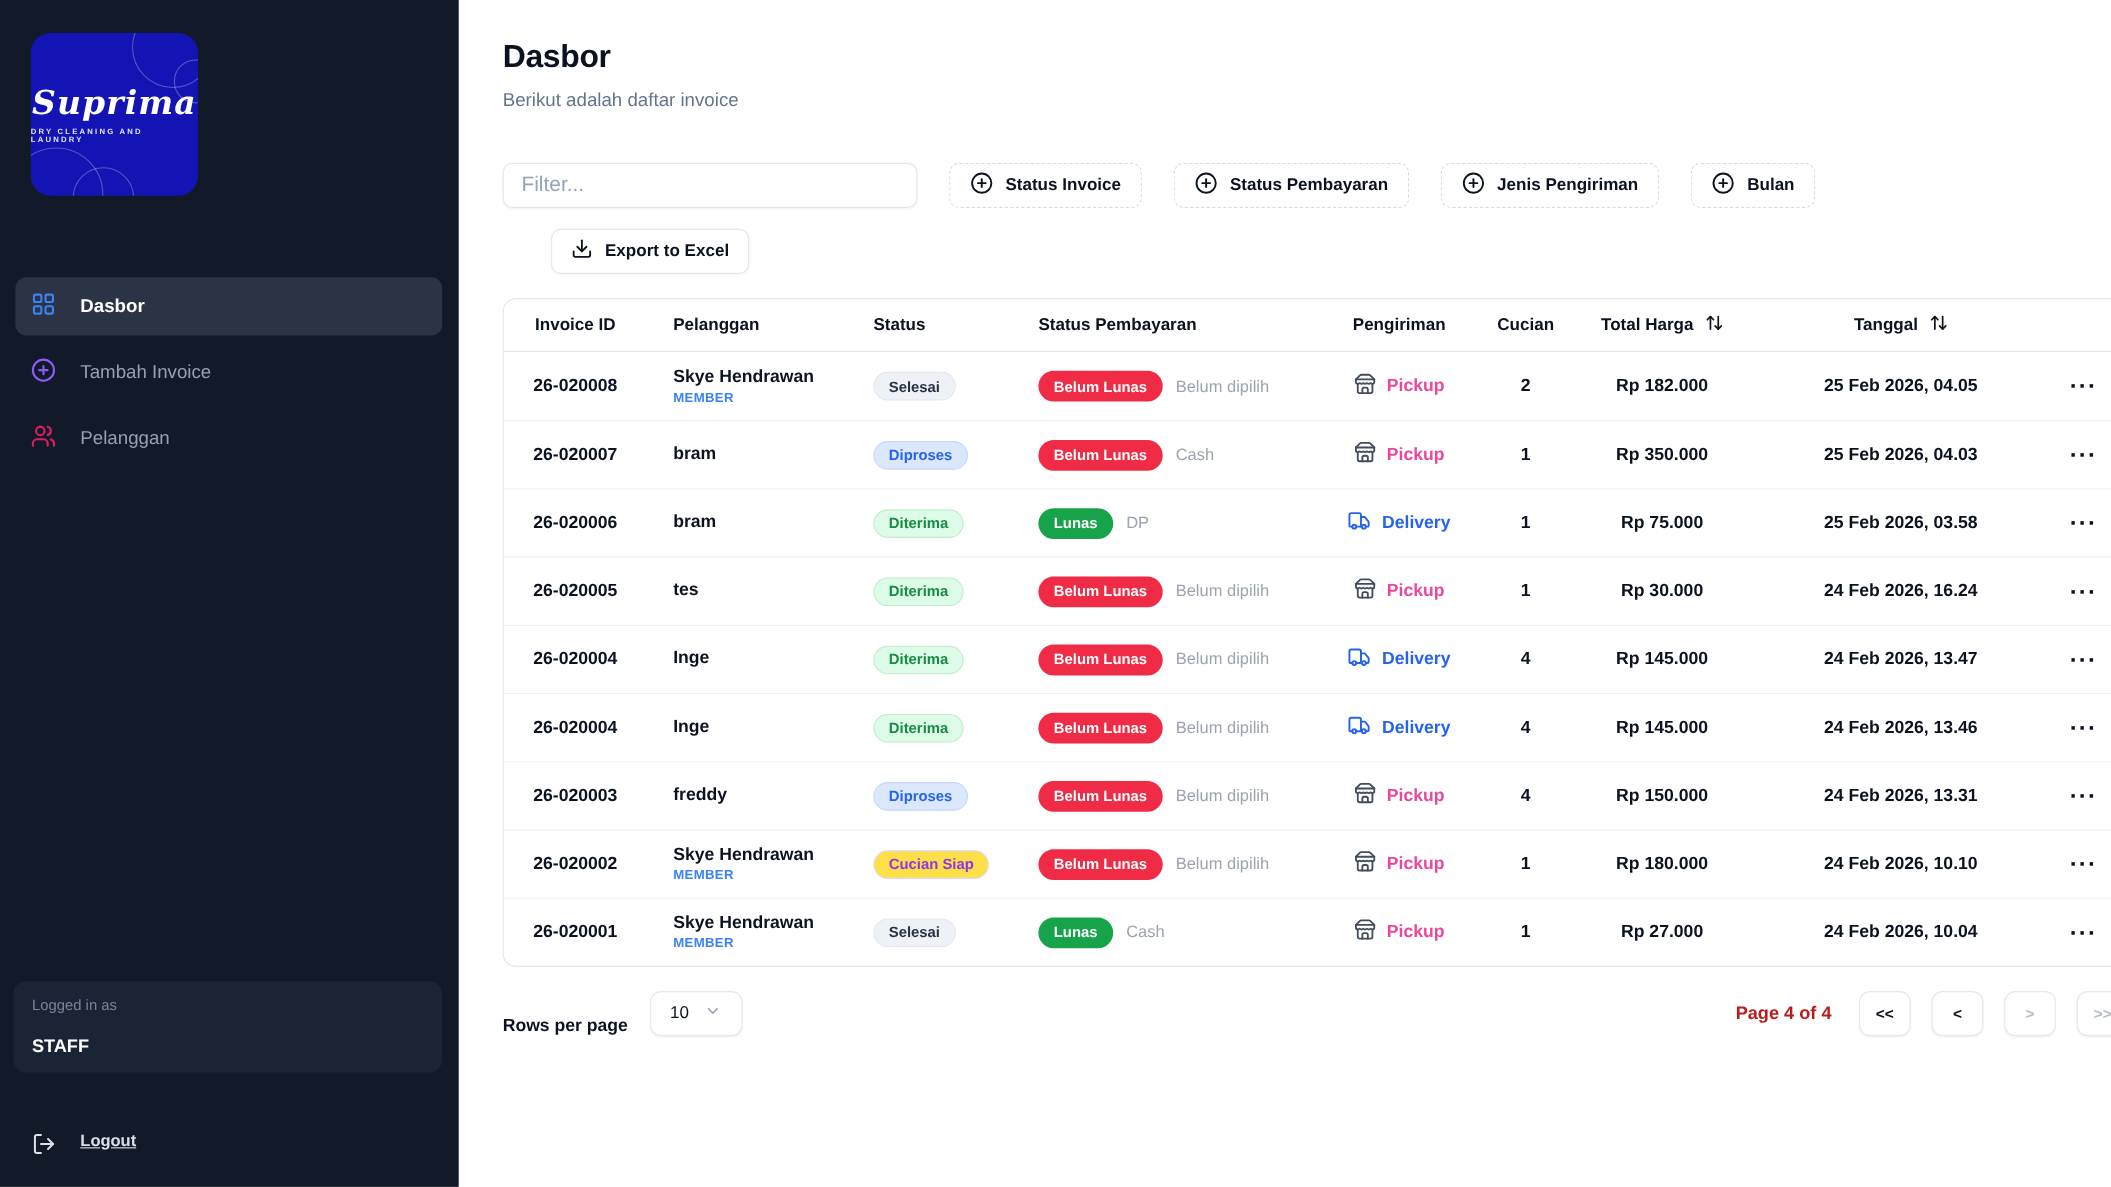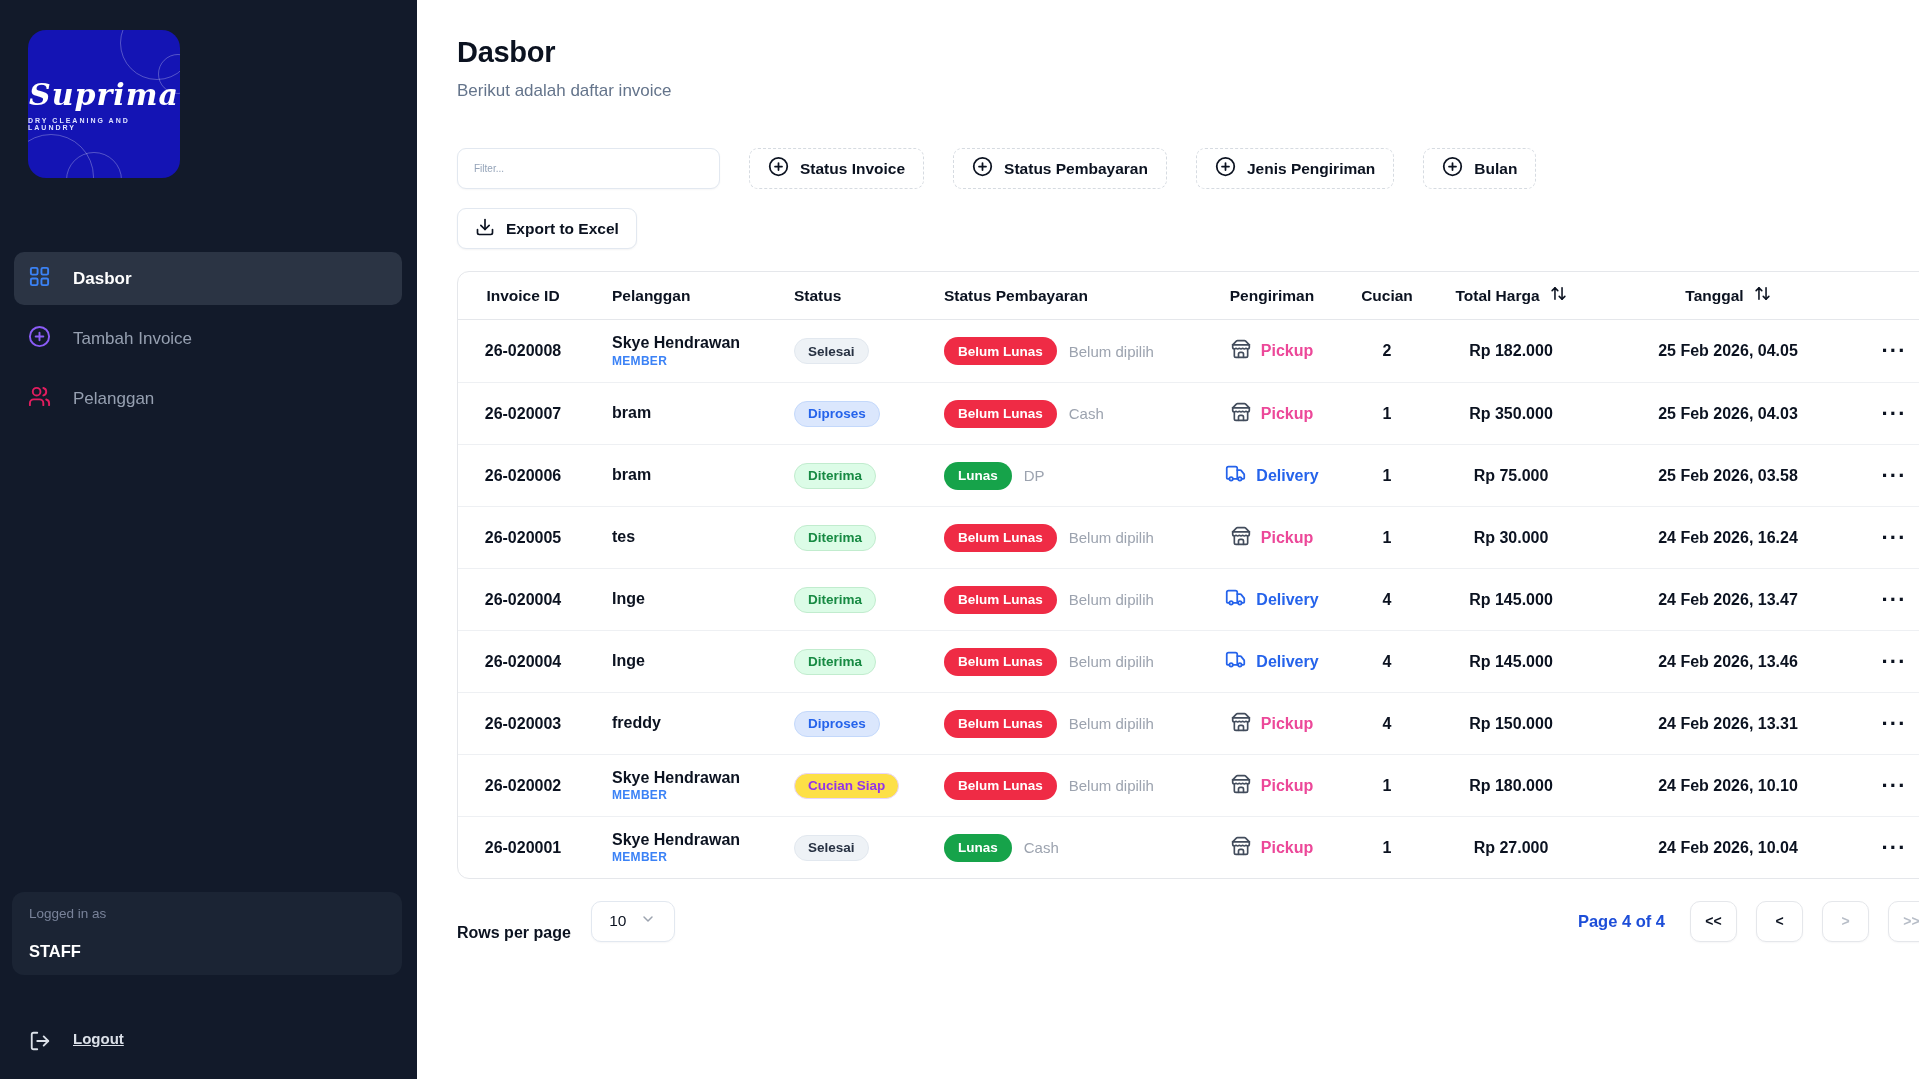--- a/index.html
+++ b/index.html
@@ -32,31 +32,31 @@
 
   .logout { position:absolute; bottom:24px; left:29px; display:flex; align-items:flex-start; gap:22px;
     color:#dbe0e8; font-size:15px; font-weight:600; cursor:pointer;text-decoration:underline; }
 
   
   .main { flex:1; padding:36px 0 0 40px; }
   .page-title { font-size:29px; font-weight:800; letter-spacing:-0.3px; color:#0b1220; }
   .page-subtitle { margin-top:12px; font-size:17px; color:#64748b; }
 
   .filter-row { margin-top:47px; display:flex; align-items:center; gap:29px; }
-  .filter-input { width:263px; height:41px; border:1px solid #e2e8f0; border-radius:9px; padding:0 16px;
-    font-size:10px; color:#334155; outline:none; font-family:"Liberation Sans", sans-serif;
+  .filter-input { width:377px; height:41px; border:1px solid #e2e8f0; border-radius:9px; padding:0 16px;
+    font-size:19px; color:#334155; outline:none; font-family:"Liberation Sans", sans-serif;
     box-shadow:0 1px 2px rgba(16,24,40,.04); }
   .filter-input::placeholder { color:#94a3b8; }
   .chip-btn { height:41px; display:inline-flex; align-items:center; gap:11px; padding:0 18px; background:#fff;
     border:1.5px dashed #d6dbe1; border-radius:9px; font-size:15.5px; font-weight:700; color:#0b1220; cursor:pointer;
     font-family:"Liberation Sans", sans-serif; }
   .export-row { margin-top:19px; }
   .export-btn { height:41px; display:inline-flex; align-items:center; gap:11px; padding:0 17px; background:#fff;
     border:1px solid #e2e8f0; border-radius:9px; font-size:15.5px; font-weight:700; color:#0b1220; cursor:pointer;
-    box-shadow:0 1px 2px rgba(16,24,40,.05); font-family:"Liberation Sans", sans-serif; }
+    box-shadow:0 1px 2px rgba(16,24,40,.05); font-family:"Liberation Sans", sans-serif;margin-left:44px; }
 
   
   .table-card { margin-top:22px; width:1478px; border:1px solid #e5e7eb; border-radius:12px; overflow:hidden;
     background:#fff; }
   .t-row { display:grid; grid-template-columns:130px 192px 140px 268px 168px 62px 186px 248px 84px;
     align-items:center; }
   .t-head { height:48px; border-bottom:1px solid #e5e7eb; font-weight:700; font-size:15.5px; color:#0b1220; }
   .t-body .t-row { height:62px; font-size:16px; }
   .t-body .t-row + .t-row { border-top:1px solid #eef0f3; }
 
@@ -94,21 +94,21 @@
     letter-spacing:1px; color:#0b1220; line-height:1; font-family:"Liberation Sans", sans-serif; }
 
   
   .table-footer { width:1478px; margin-top:21px; display:flex; align-items:center; justify-content:space-between; }
   .rpp { display:flex; align-items:center; gap:20px; }
   .rpp-label { font-size:16px; font-weight:700; color:#0b1220;margin-top:24px; }
   .rpp-select { width:84px; height:41px; border:1px solid #e2e8f0; border-radius:10px; background:#fff;
     display:flex; align-items:center; justify-content:center; gap:14px; font-size:15.5px; color:#0b1220;
     cursor:pointer; box-shadow:0 1px 2px rgba(16,24,40,.04); }
   .pager { display:flex; align-items:center; gap:19px; }
-  .page-status { font-size:16.5px; font-weight:700; color:#1d4ed8; margin-right:6px; }
+  .page-status { font-size:16.5px; font-weight:700; color:#b91c1c; margin-right:6px; }
   .pg-btn { width:47px; height:41px; border:1px solid #e5e7eb; border-radius:10px; background:#fff;
     font-size:14px; font-weight:700; color:#0b1220; cursor:pointer; box-shadow:0 1px 2px rgba(16,24,40,.04);
     font-family:"Liberation Sans", sans-serif; }
   .pg-btn.disabled { color:#b7bdc7; cursor:default; }
 </style>
 </head>
 <body>
 
 <aside class="sidebar">
   <div class="logo-card">

